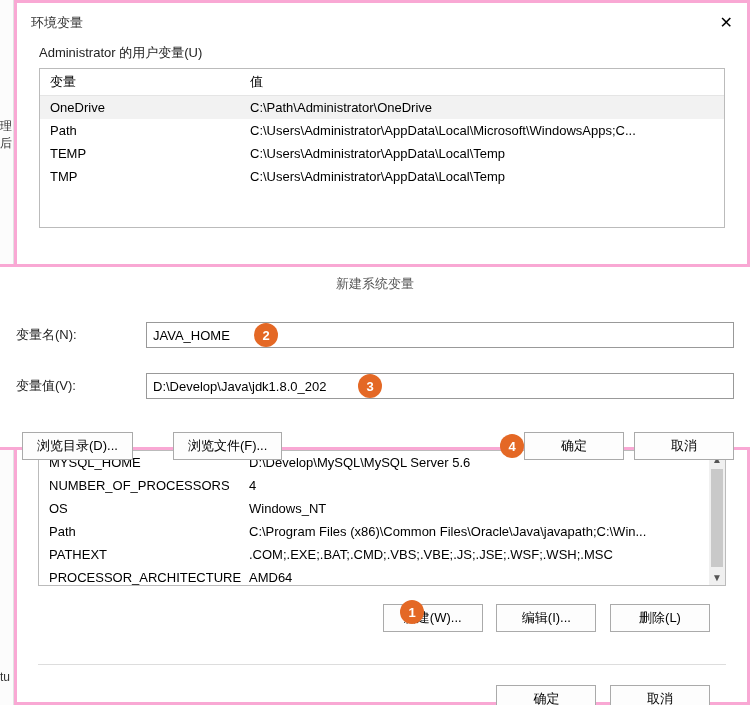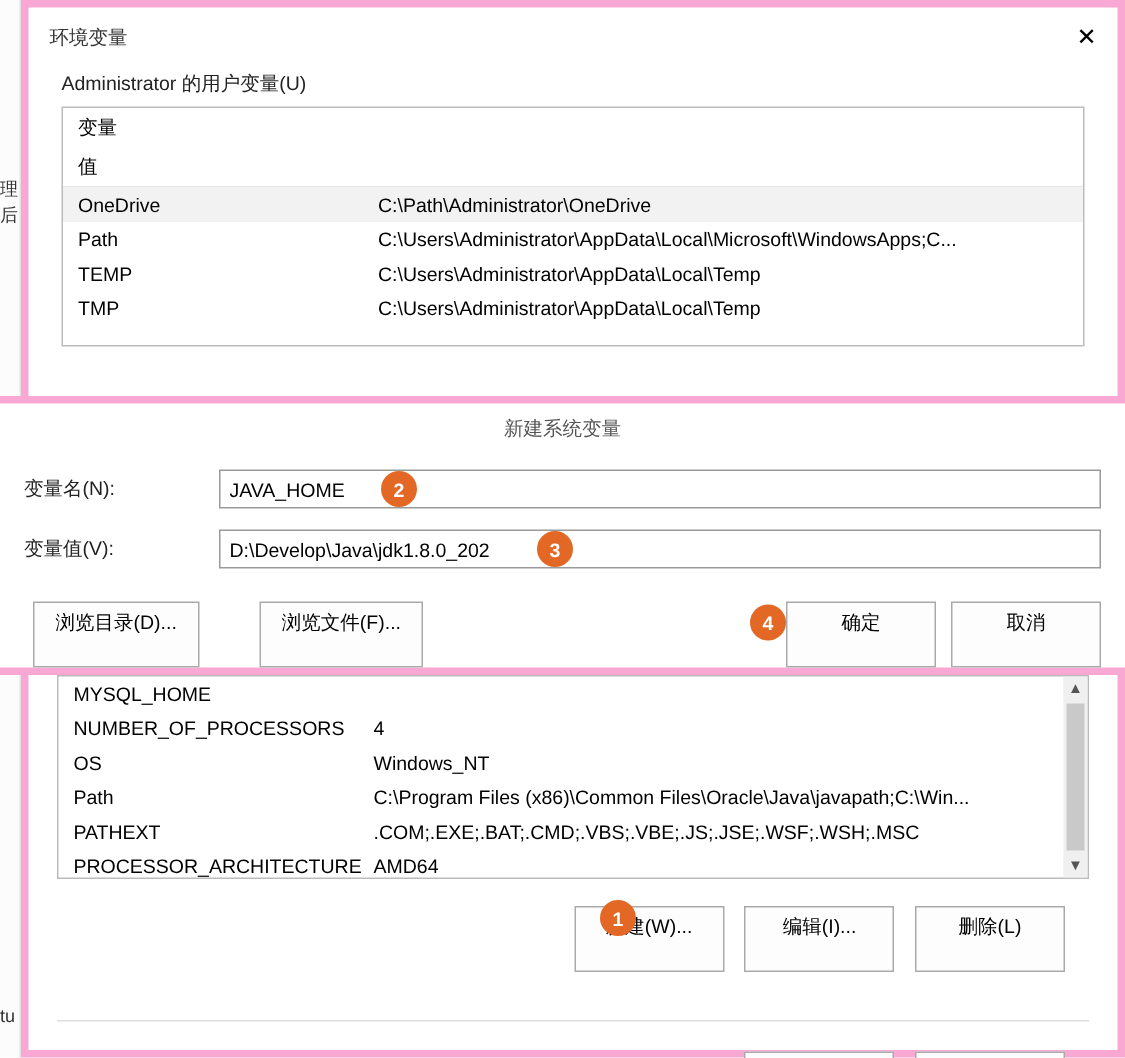--- a/index.html
+++ b/index.html
@@ -1,30 +1,30 @@
 <!DOCTYPE html>
 <html><head>
 <meta charset="utf-8">
 <style>
   * { box-sizing: border-box; font-family: "Segoe UI", "Microsoft YaHei", sans-serif; font-size: 13px; }
   html,body { margin:0; padding:0; background:#fff; width:750px; height:705px; overflow:hidden; color:#000; }
-  .window { position:absolute; background:#fff; border:5px solid #f9a8d4; }
+  .window { position:absolute; background:#fff; border:3px solid #f9a8d4; }
   .win-title { display:flex; justify-content:space-between; align-items:center; padding:10px 14px 6px; color:#333; }
   .close-x { font-size:16px; color:#000; cursor:pointer; }
   .section-label { padding:6px 22px 4px; color:#222; font-size:13px; }
   .table-box { margin:2px 22px 2px 22px; border:1px solid #bbb; height:160px; overflow:hidden; }
   .table-head, .table-row { display:flex; }
   .table-head div, .table-row div { padding:4px 10px; }
   .col-var { width:200px; }
   .col-val { flex:1; white-space:nowrap; overflow:hidden; text-overflow:ellipsis; }
-  .table-head { background:#fff; border-bottom:1px solid #e5e5e5; font-weight:400; color:#000;flex-direction:column; }
+  .table-head { background:#fff; border-bottom:1px solid #e5e5e5; font-weight:400; color:#000; }
   .row-sel { background:#f2f2f2; }
-  .btn { display:inline-block; min-width:100px; height:44px; line-height:26px; text-align:center; border:1px solid #aaa; background:#fdfdfd; margin-left:10px; padding:0 14px; cursor:pointer; }
+  .btn { display:inline-block; min-width:100px; height:28px; line-height:26px; text-align:center; border:1px solid #aaa; background:#fdfdfd; margin-left:10px; padding:0 14px; cursor:pointer; }
   .input-txt { width:100%; height:26px; border:1px solid #999; padding:2px 6px; background:#fff; }
-  .form-row { display:flex; align-items:center; margin:14px 16px;justify-content:flex-end; }
+  .form-row { display:flex; align-items:center; margin:25px 16px;justify-content:flex-end; }
   .form-row label { width:130px; color:#222; }
   .form-row .input-wrap { flex:1; position:relative; }
   .marker { position:absolute; width:24px; height:24px; border-radius:50%; background:#e46825; color:#fff; font-weight:600; font-size:13px; display:flex; align-items:center; justify-content:center; pointer-events:none; z-index:50; }
   .btn-row { text-align:right; padding:6px 16px 12px; }
   .sys-table-box { margin:0 24px; border:1px solid #bbb; height:136px; overflow:hidden; position:relative; }
   .vbar { position:absolute; right:0; top:0; width:16px; height:100%; background:#f0f0f0; display:flex; flex-direction:column; align-items:center; }
   .vbar-btn { width:16px; height:16px; display:flex; align-items:center; justify-content:center; color:#555; font-size:10px; background:#f0f0f0; cursor:pointer; }
   .vthumb { width:12px; flex:1; background:#c9c9c9; margin:2px; }
   .dlg2-title { padding:8px 12px 4px; color:#555;text-align:center; }
   .inner-btns { display:flex; justify-content:flex-start; padding:8px 16px 12px; }
@@ -100,20 +100,21 @@
       <div class="btn">确定</div>
     </div>
     <div class="btn">取消</div>
   </div>
 </div>
 
 <div style="position:absolute; left:14px; top:450px; width:736px; z-index:5;">
   <div class="sys-table-box">
     <div class="table-row">
       <div class="col-var">MYSQL_HOME</div>
+      <div class="col-val">D:\Develop\MySQL\MySQL Server 5.6</div>
     </div>
     <div class="table-row">
       <div class="col-var">NUMBER_OF_PROCESSORS</div>
       <div class="col-val">4</div>
     </div>
     <div class="table-row">
       <div class="col-var">OS</div>
       <div class="col-val">Windows_NT</div>
     </div>
     <div class="table-row">

